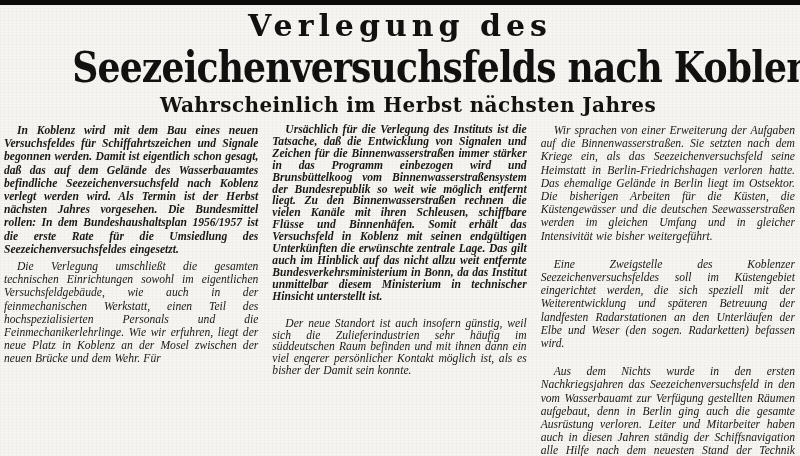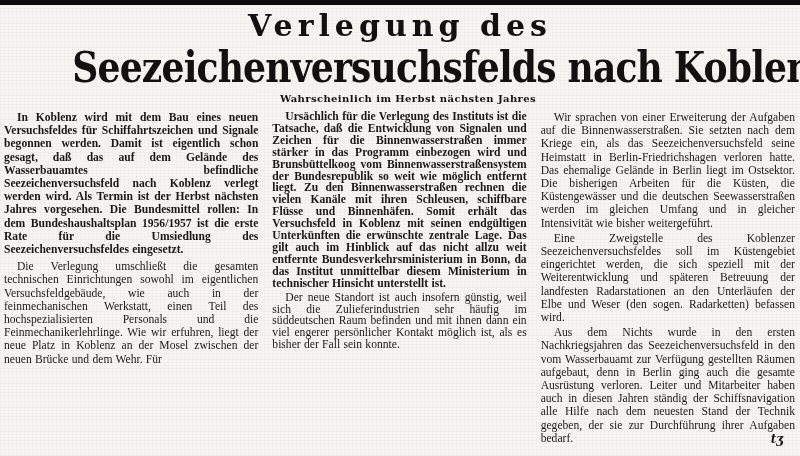--- a/index.html
+++ b/index.html
@@ -36,44 +36,44 @@
     letter-spacing:-1px;
     transform:scaleX(0.84);
     transform-origin:50% 50%;
     color:#121110;
   }
   .subtitle{
     display:block;
     margin:3px 0 5px 16px;
     font-family:"DejaVu Serif", serif;
     font-weight:700;
-    font-size:10px;
+    font-size:20px;
     letter-spacing:0.4px;
     color:#15130f;
   }
   .columns{
     display:flex;
     gap:14px;
     padding:2px 5px 0 4px;
   }
   .col{
     flex:1 1 0;
     min-width:0;
     font-size:11.6px;
     line-height:13.2px;
     text-align:justify;
     hyphens:auto;
     -webkit-hyphens:auto;
     word-spacing:0.4px;
   }
   .col-tight{line-height:11.9px;}
   p{margin:0;}
-  .ind{text-indent:13px;}
+  .ind{text-indent:13px;font-style:italic;}
   .b{font-weight:700;}
-  .gap-sm{margin-top:2px;}
+  .gap-sm{margin-top:15px;}
   .gap-lg{margin-top:4px;}
   .endmark{
     text-align:right;
     padding-right:12px;
     margin-top:-12px;
     font-family:"DejaVu Serif", serif;
     font-style:italic;
     font-weight:700;
     font-size:12px;
   }
@@ -93,21 +93,21 @@
   </header>
 
   <main class="columns">
     <section class="col">
       <p class="b ind">In Koblenz wird mit dem Bau eines neuen Versuchsfeldes für Schiffahrtszeichen und Signale begonnen werden. Damit ist eigentlich schon gesagt, daß das auf dem Gelände des Wasserbauamtes befindliche Seezeichenversuchsfeld nach Koblenz verlegt werden wird. Als Termin ist der Herbst nächsten Jahres vorgesehen. Die Bundesmittel rollen: In dem Bundeshaushaltsplan 1956/1957 ist die erste Rate für die Umsiedlung des Seezeichenversuchsfeldes eingesetzt.</p>
       <p class="ind gap-lg">Die Verlegung umschließt die gesamten technischen Einrichtungen sowohl im eigentlichen Versuchsfeldgebäude, wie auch in der feinmechanischen Werkstatt, einen Teil des hochspezialisierten Personals und die Feinmechanikerlehrlinge. Wie wir erfuhren, liegt der neue Platz in Koblenz an der Mosel zwischen der neuen Brücke und dem Wehr. Für</p>
     </section>
 
     <section class="col col-tight">
       <p class="b ind">Ursächlich für die Verlegung des Instituts ist die Tatsache, daß die Entwicklung von Signalen und Zeichen für die Binnenwasserstraßen immer stärker in das Programm einbezogen wird und Brunsbüttelkoog vom Binnenwasserstraßensystem der Bundesrepublik so weit wie möglich entfernt liegt. Zu den Binnenwasserstraßen rechnen die vielen Kanäle mit ihren Schleusen, schiffbare Flüsse und Binnenhäfen. Somit erhält das Versuchsfeld in Koblenz mit seinen endgültigen Unterkünften die erwünschte zentrale Lage. Das gilt auch im Hinblick auf das nicht allzu weit entfernte Bundesverkehrsministerium in Bonn, da das Institut unmittelbar diesem Ministerium in technischer Hinsicht unterstellt ist.</p>
-      <p class="ind gap-sm">Der neue Standort ist auch insofern günstig, weil sich die Zulieferindustrien sehr häufig im süddeutschen Raum befinden und mit ihnen dann ein viel engerer persönlicher Kontakt möglich ist, als es bisher der Fall sein konnte.</p>
+      <p class="ind gap-sm">Der neue Standort ist auch insofern günstig, weil sich die Zulieferindustrien sehr häufig im süddeutschen Raum befinden und mit ihnen dann ein viel engerer persönlicher Kontakt möglich ist, als es bisher der Damit sein konnte.</p>
     </section>
 
     <section class="col">
       <p class="ind">Wir sprachen von einer Erweiterung der Aufgaben auf die Binnenwasserstraßen. Sie setzten nach dem Kriege ein, als das Seezeichenversuchsfeld seine Heimstatt in Berlin-Friedrichshagen verloren hatte. Das ehemalige Gelände in Berlin liegt im Ostsektor. Die bisherigen Arbeiten für die Küsten, die Küstengewässer und die deutschen Seewasserstraßen werden im gleichen Umfang und in gleicher Intensivität wie bisher weitergeführt.</p>
       <p class="ind gap-sm">Eine Zweigstelle des Koblenzer Seezeichenversuchsfeldes soll im Küstengebiet eingerichtet werden, die sich speziell mit der Weiterentwicklung und späteren Betreuung der landfesten Radarstationen an den Unterläufen der Elbe und Weser (den sogen. Radarketten) befassen wird.</p>
       <p class="ind gap-sm">Aus dem Nichts wurde in den ersten Nachkriegsjahren das Seezeichenversuchsfeld in den vom Wasserbauamt zur Verfügung gestellten Räumen aufgebaut, denn in Berlin ging auch die gesamte Ausrüstung verloren. Leiter und Mitarbeiter haben auch in diesen Jahren ständig der Schiffsnavigation alle Hilfe nach dem neuesten Stand der Technik gegeben, der sie zur Durchführung ihrer Aufgaben bedarf.</p>
       <div class="endmark">tʒ</div>
     </section>
   </main>
 </div>

